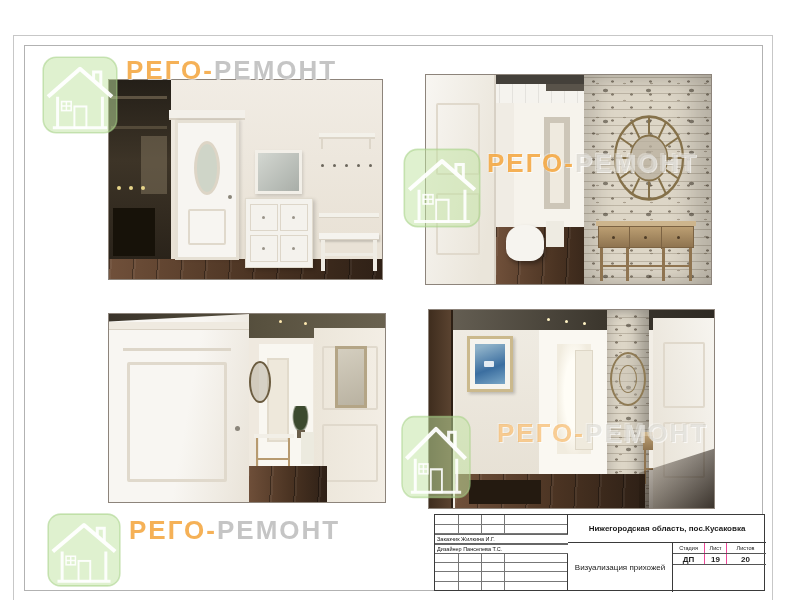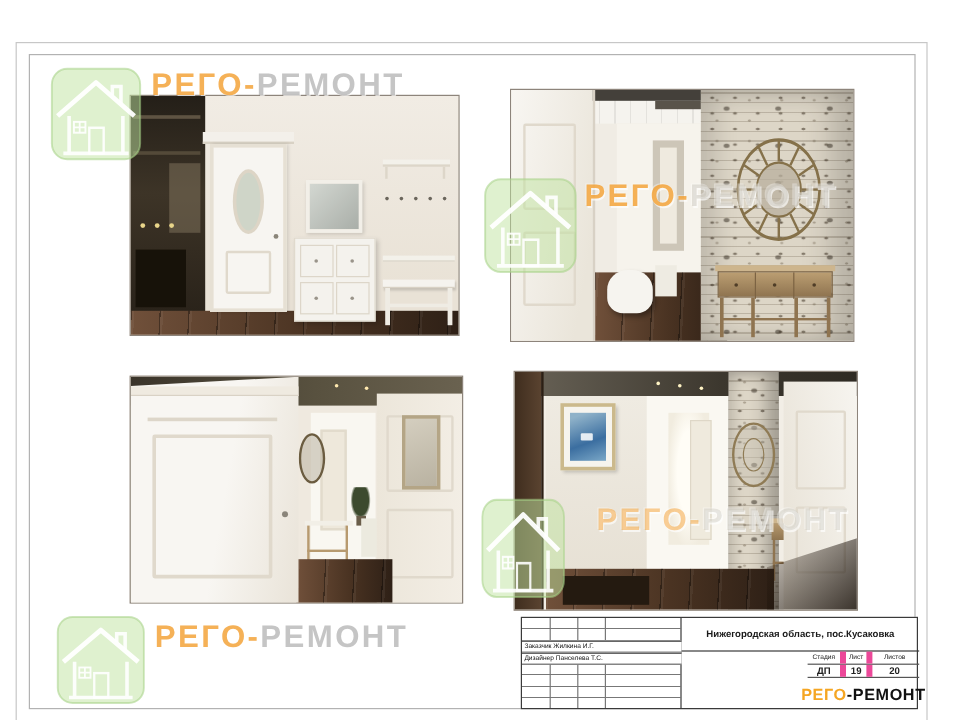--- a/index.html
+++ b/index.html
@@ -44,21 +44,21 @@
   .tb-name-row { position:absolute; left:0; width:133px; height:10px; background:#fff; border-top:1px solid #666; border-bottom:1px solid #666;
                  font-size:5.5px; line-height:9px; padding-left:2px; white-space:nowrap; overflow:hidden; color:#111; }
   .tb-loc { position:absolute; left:133px; top:0; width:198px; height:28px; border-bottom:1px solid #3a3a3a;
             display:flex; align-items:center; justify-content:center; font-size:8px; font-weight:bold; color:#1a1a1a; }
   .tb-title { position:absolute; left:133px; top:28px; width:105px; height:49px; border-right:1px solid #3a3a3a;
               display:flex; align-items:center; justify-content:center; font-size:8px; color:#1a1a1a; text-align:center; }
   .tb-stats { position:absolute; left:238px; top:28px; width:93px; height:49px; }
   .tb-hrow, .tb-vrow { position:absolute; left:0; width:100%; display:flex; }
   .tb-hrow { top:0; height:11px; border-bottom:1px solid #555; }
   .tb-vrow { top:11px; height:11px; border-bottom:1px solid #555; }
-  .tb-cell { display:flex; align-items:center; justify-content:center; height:100%; border-right:5px solid #ec4899; }
+  .tb-cell { display:flex; align-items:center; justify-content:center; height:100%; border-right:1px solid #ec4899; }
   .tb-cell:last-child { border-right:none; }
   .tb-c1 { width:32px; } .tb-c2 { width:22px; } .tb-c3 { width:37px; }
   .tb-hrow .tb-cell { font-size:5.5px; color:#222; }
   .tb-vrow .tb-cell { font-size:8px; font-weight:bold; }
   .tb-logo { position:absolute; left:0; top:22px; width:100%; height:27px; display:flex; align-items:center; justify-content:center;
              font-size:13.5px; font-weight:800; letter-spacing:.5px; white-space:nowrap; }
   .tb-logo .lg-orange { color:#f5a623; }
   .tb-logo .lg-black { color:#111; }
 
   svg line, svg path, svg polyline, svg rect.house-stroke { vector-effect:non-scaling-stroke; }
@@ -302,31 +302,28 @@
 
   <div class="tb">
     <div class="tb-left">
       <div class="tb-vline" style="left:23px;"></div>
       <div class="tb-vline" style="left:46px;"></div>
       <div class="tb-vline" style="left:69px;"></div>
       <div class="tb-name-row" style="top:19px;">Заказчик Жилкина И.Г.</div>
       <div class="tb-name-row" style="top:29px;">Дизайнер Панселева Т.С.</div>
     </div>
     <div class="tb-loc">Нижегородская область, пос.Кусаковка</div>
+    <div class="tb-title">Визуализация прихожей</div>
     <div class="tb-stats">
       <div class="tb-hrow">
         <div class="tb-cell tb-c1">Стадия</div>
         <div class="tb-cell tb-c2">Лист</div>
         <div class="tb-cell tb-c3">Листов</div>
       </div>
       <div class="tb-vrow">
         <div class="tb-cell tb-c1">ДП</div>
         <div class="tb-cell tb-c2">19</div>
         <div class="tb-cell tb-c3">20</div>
       </div>
-      <div class="tb-logo">
-        <span class="lg-orange">РЕГО</span>
-          <span class="lg-black">-РЕМОНТ</span>
-      </div>
     </div>
   </div>
 
 </div>
 
 </body></html>

